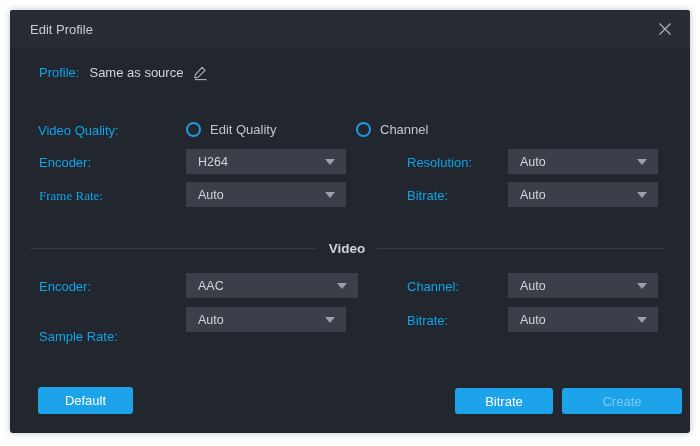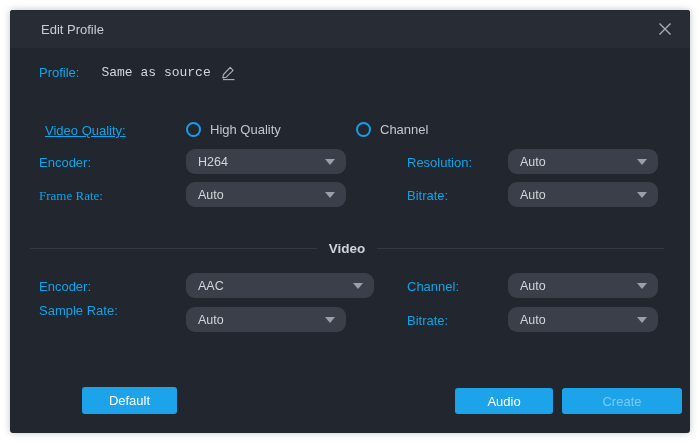--- a/index.html
+++ b/index.html
@@ -10,41 +10,41 @@
     position:relative;overflow:hidden;
   }
   .dialog{
     position:absolute;left:10px;top:10px;width:680px;height:423px;
     background:#22262f;border-radius:3px;
     box-shadow:0 0 7px rgba(110,120,132,.45);
   }
   .titlebar{
     position:absolute;left:0;top:0;right:0;height:38px;
     background:#282c35;border-radius:3px 3px 0 0;
-    display:flex;align-items:center;padding-left:11px;
+    display:flex;align-items:center;
   }
   .title{margin-left:20px;font-size:13px;color:#c9cdd3;}
   .close-btn{
     margin-left:auto;margin-right:10px;width:30px;height:30px;
     display:flex;align-items:center;justify-content:center;cursor:pointer;
   }
   .abs{position:absolute;}
   .rowflex{display:flex;align-items:center;}
   .lbl{font-size:13px;color:#0ea5e9;}
   .val{font-size:13px;color:#d3d6db;}
   .section-header{
     position:absolute;left:20px;right:26px;height:16px;
     display:flex;align-items:center;gap:12px;
     font-size:13.5px;font-weight:bold;color:#cfd3d9;
   }
   .section-header::before,.section-header::after{
     content:"";flex:1;border-top:1px solid #343944;height:0;
   }
   .select{
-    position:absolute;height:25px;background:#3a3f4a;border-radius:9px;
+    position:absolute;height:25px;background:#3a3f4a;border-radius:0;
     display:flex;align-items:center;cursor:pointer;
   }
   .select .sel-val{margin-left:12px;font-size:12.5px;color:#d2d5da;}
   .caret{
     margin-left:auto;margin-right:11px;width:0;height:0;
     border-left:5px solid transparent;border-right:5px solid transparent;
     border-top:6px solid #99a0a9;
   }
   .radio-group{display:flex;align-items:center;gap:9px;cursor:pointer;position:absolute;}
   .radio{
@@ -73,35 +73,35 @@
     <span class="title">Edit Profile</span>
     <span class="close-btn">
       <svg class="xicon" width="16" height="16" viewBox="0 0 16 16">
         <path d="M2.5 2.5 L13.5 13.5 M13.5 2.5 L2.5 13.5" stroke="#a9aeb6" stroke-width="1.4" fill="none"></path>
       </svg>
     </span>
   </div>
 
   <div class="abs rowflex" style="left:29px;top:52px;height:20px;">
     <span class="lbl">Profile:</span>
-    <span class="val" style="margin-left:22px;font-family:Liberation Mono, monospace;">Same as source</span>
+    <span class="val" style="margin-left:10px;">Same as source</span>
     <span style="margin-left:9px;display:flex;cursor:pointer;">
       <svg class="pencil" width="17" height="17" viewBox="0 0 17 17">
         <path d="M10.2 3.4 L13.1 6.3 L6.2 13.2 L2.8 13.9 L3.5 10.5 Z" fill="none" stroke="#aeb3bb" stroke-width="1.1" stroke-linejoin="round"></path>
         <path d="M3 15.6 L14.5 15.6" stroke="#aeb3bb" stroke-width="1.1"></path>
       </svg>
     </span>
   </div>
 
 
-  <div class="abs lbl" style="left:35px;top:113px;text-decoration:underline;">Video Quality:</div>
+  <div class="abs lbl" style="left:28px;top:113px;">Video Quality:</div>
 
   <div class="radio-group" style="left:176px;top:112px;">
     <span class="radio"></span>
-    <span class="radio-label">High Quality</span>
+    <span class="radio-label">Edit Quality</span>
   </div>
   <div class="radio-group" style="left:346px;top:112px;">
     <span class="radio"></span>
     <span class="radio-label">Channel</span>
   </div>
 
   <div class="abs lbl" style="left:29px;top:145px;">Encoder:</div>
   <div class="select" style="left:176px;top:139px;width:160px;">
     <span class="sel-val">H264</span>
     <span class="caret"></span>
@@ -121,38 +121,38 @@
   <div class="select" style="left:498px;top:172px;width:150px;">
     <span class="sel-val">Auto</span>
     <span class="caret"></span>
   </div>
 
   <div class="section-header" style="top:230px;">
     <span>Video</span>
   </div>
 
   <div class="abs lbl" style="left:29px;top:269px;">Encoder:</div>
-  <div class="select" style="left:176px;top:263px;width:188px;">
+  <div class="select" style="left:176px;top:263px;width:172px;">
     <span class="sel-val">AAC</span>
     <span class="caret"></span>
   </div>
   <div class="abs lbl" style="left:397px;top:269px;">Channel:</div>
   <div class="select" style="left:498px;top:263px;width:150px;">
     <span class="sel-val">Auto</span>
     <span class="caret"></span>
   </div>
 
-  <div class="abs lbl" style="left:29px;top:293px;text-align:right;">Sample Rate:</div>
+  <div class="abs lbl" style="left:29px;top:319px;text-align:right;">Sample Rate:</div>
   <div class="select" style="left:176px;top:297px;width:160px;">
     <span class="sel-val">Auto</span>
     <span class="caret"></span>
   </div>
   <div class="abs lbl" style="left:397px;top:303px;">Bitrate:</div>
   <div class="select" style="left:498px;top:297px;width:150px;">
     <span class="sel-val">Auto</span>
     <span class="caret"></span>
   </div>
 
-  <button class="btn" style="left:28px;top:377px;width:95px;height:27px;margin-left:44px;">Default</button>
-  <button class="btn" style="left:445px;top:378px;width:98px;height:26px;">Audio</button>
+  <button class="btn" style="left:28px;top:377px;width:95px;height:27px;">Default</button>
+  <button class="btn" style="left:445px;top:378px;width:98px;height:26px;">Bitrate</button>
   <button class="btn disabled" style="left:552px;top:378px;width:120px;height:26px;">Create</button>
 
 </div>
 
 </body></html>

